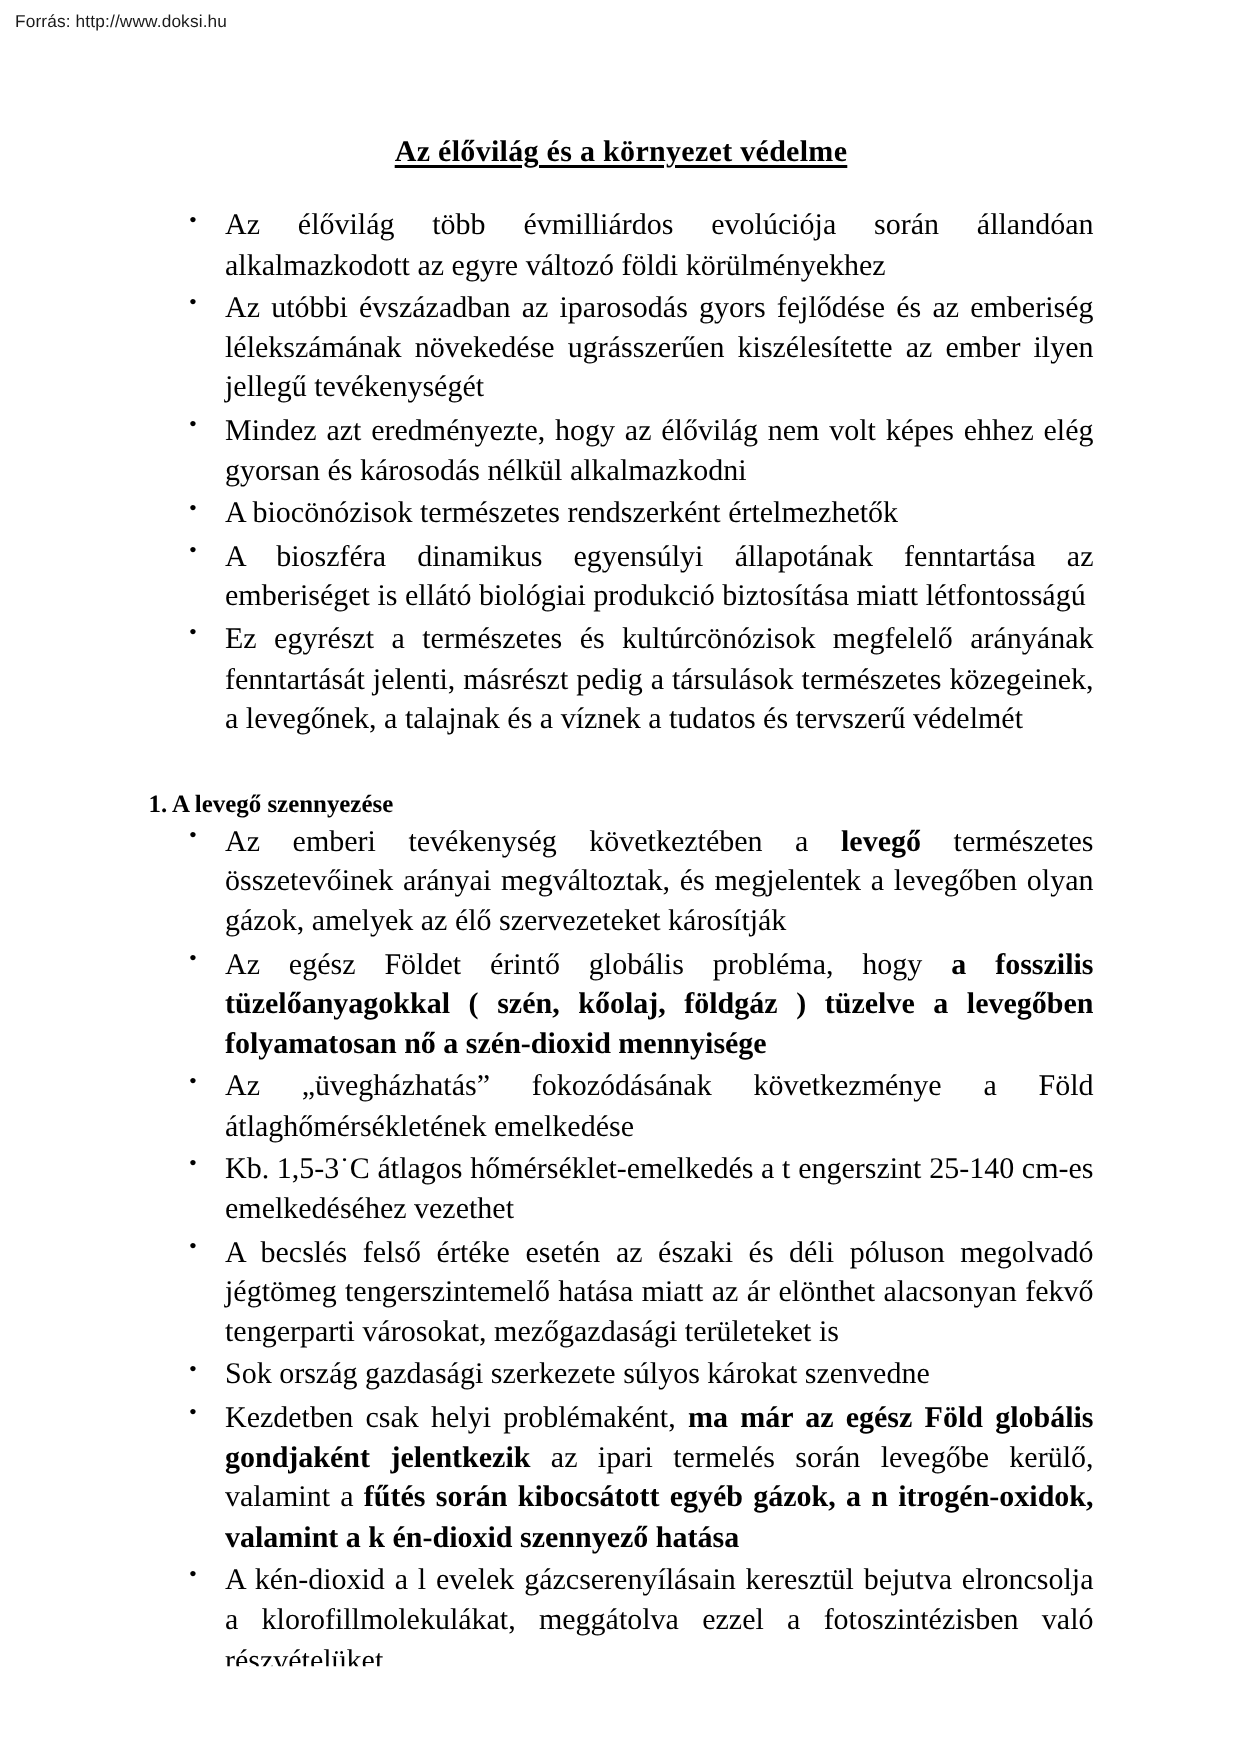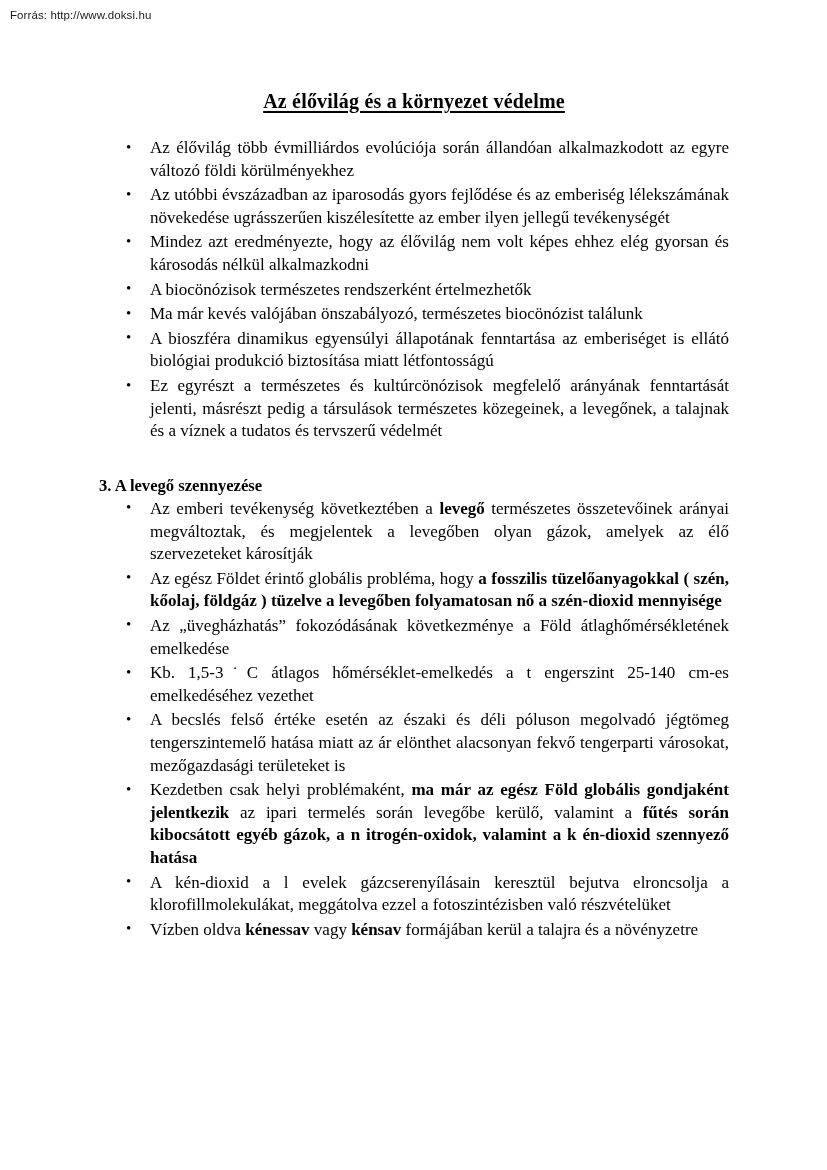--- a/index.html
+++ b/index.html
@@ -53,21 +53,21 @@
     list-style: none;
     margin: 0;
     padding: 0;
   }
 
   ul.bullets > li {
     position: relative;
     padding-left: 51px;
     text-align: justify;
     text-justify: inter-word;
-    font-size: 17px;
+    font-size: 20px;
     line-height: 1.33;
     margin: 0 0 2px 0;
   }
 
   ul.bullets > li::before {
     content: "\2022";
     position: absolute;
     left: 27px;
     top: -0.5px;
     font-size: 15px;
@@ -110,51 +110,51 @@
         <li>
           <span>Az utóbbi évszázadban az iparosodás gyors fejlődése és az emberiség lélekszámának növekedése ugrásszerűen kiszélesítette az ember ilyen jellegű tevékenységét</span>
         </li>
         <li>
           <span>Mindez azt eredményezte, hogy az élővilág nem volt képes ehhez elég gyorsan és károsodás nélkül alkalmazkodni</span>
         </li>
         <li>
           <span>A biocönózisok természetes rendszerként értelmezhetők</span>
         </li>
         <li>
-          <span> Ma már kevés valójában önszabályozó, természetes biocönózist találunk</span>
-        </li>
-        <li>
           <span>A bioszféra dinamikus egyensúlyi állapotának fenntartása az emberiséget is ellátó biológiai produkció biztosítása miatt létfontosságú</span>
         </li>
         <li>
           <span>Ez egyrészt a természetes és kultúrcönózisok megfelelő arányának fenntartását jelenti, másrészt pedig a társulások természetes közegeinek, a levegőnek, a talajnak és a víznek a tudatos és tervszerű védelmét</span>
         </li>
       </ul>
 
     <div class="block-gap"></div>
 
-    <div class="section-heading">3. A levegő szennyezése</div>
+    <div class="section-heading">1. A levegő szennyezése</div>
 
     <ul class="bullets">
         <li>
           <span> Az emberi tevékenység következtében a <b>levegő</b> természetes összetevőinek arányai megváltoztak, és megjelentek a levegőben olyan gázok, amelyek az élő szervezeteket károsítják</span>
         </li>
         <li>
           <span>Az egész Földet érintő globális probléma, hogy <b>a fosszilis tüzelőanyagokkal ( szén, kőolaj, földgáz ) tüzelve a levegőben folyamatosan nő a szén-dioxid mennyisége</b></span>
         </li>
         <li>
           <span>Az „üvegházhatás” fokozódásának következménye a Föld átlaghőmérsékletének emelkedése</span>
         </li>
         <li>
           <span>Kb. 1,5-3˙C átlagos hőmérséklet-emelkedés a t engerszint 25-140 cm-es emelkedéséhez vezethet</span>
         </li>
         <li>
           <span>A becslés felső értéke esetén az északi és déli póluson megolvadó jégtömeg tengerszintemelő hatása miatt az ár elönthet alacsonyan fekvő tengerparti városokat, mezőgazdasági területeket is</span>
         </li>
         <li>
+          <span>Sok ország gazdasági szerkezete súlyos károkat szenvedne</span>
+        </li>
+        <li>
           <span>Kezdetben csak helyi problémaként, <b>ma már az egész Föld globális gondjaként jelentkezik</b> az ipari termelés során levegőbe kerülő, valamint a <b>fűtés során kibocsátott egyéb gázok, a n itrogén-oxidok, valamint a k én-dioxid szennyező hatása</b></span>
         </li>
         <li>
           <span>A kén-dioxid a l evelek gázcserenyílásain keresztül bejutva elroncsolja a klorofillmolekulákat, meggátolva ezzel a fotoszintézisben való részvételüket</span>
         </li>
         <li>
           <span>Vízben oldva <b>kénessav</b> vagy <b>kénsav</b> formájában kerül a talajra és a növényzetre</span>
         </li>
       </ul>
 

